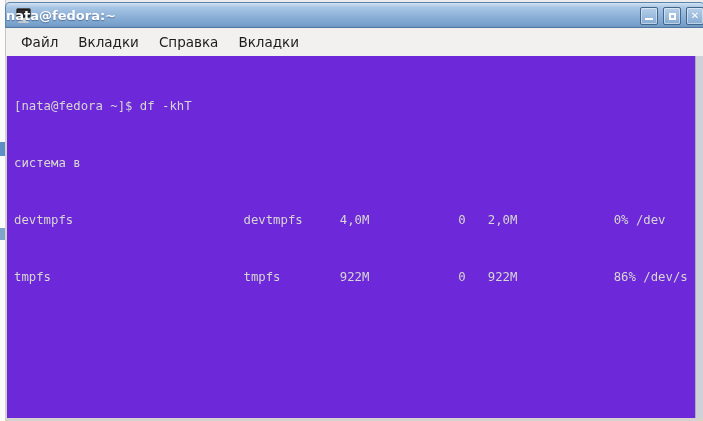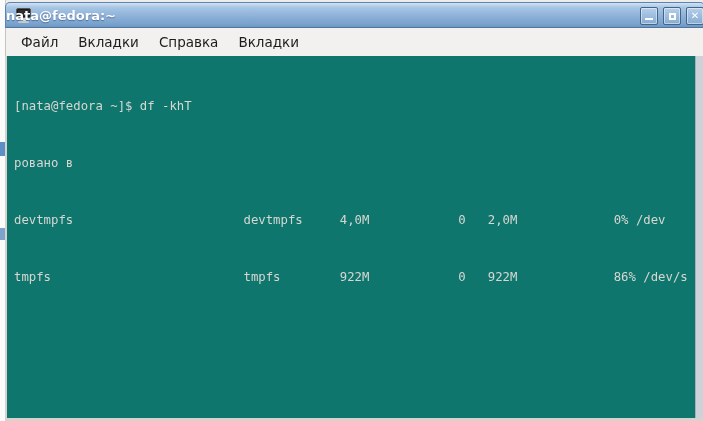--- a/index.html
+++ b/index.html
@@ -98,21 +98,21 @@
     flex: 1 1 auto;
     display: flex;
     background: #d6d3ce;
     border-left: 2px solid #d6d3ce;
     border-right: 1px solid #b9b5af;
     border-bottom: 3px solid #d6d3ce;
     min-height: 0;
   }
   .terminal {
     flex: 1 1 auto;
-    background: #0f766e;
+    background: #6d28d9;
     color: #d7d7d2;
     font-family: "DejaVu Sans Mono", "Liberation Mono", monospace;
     font-size: 12.3px; line-height: 19px;
     padding: 3px 0 0 7px;
     white-space: pre;
     overflow: hidden;
     cursor: text;
   }
   .tline { white-space: pre; height: 19px; }
   .scrollbar {
@@ -154,21 +154,21 @@
   <div class="menubar">
     <div class="menu-item">Файл</div>
     <div class="menu-item">Вкладки</div>
     <div class="menu-item">Справка</div>
     <div class="menu-item">Вкладки</div>
   </div>
 
   <div class="terminal-wrap">
     <div class="terminal">
       <div class="tline">[nata@fedora ~]$ df -khT</div>
-      <div class="tline">ровано в</div>
+      <div class="tline">система в</div>
       <div class="tline">devtmpfs                       devtmpfs     4,0M            0   2,0M             0% /dev</div>
       <div class="tline">tmpfs                          tmpfs        922M            0   922M             86% /dev/s</div>
       
       
       
       
       
       
       
       

